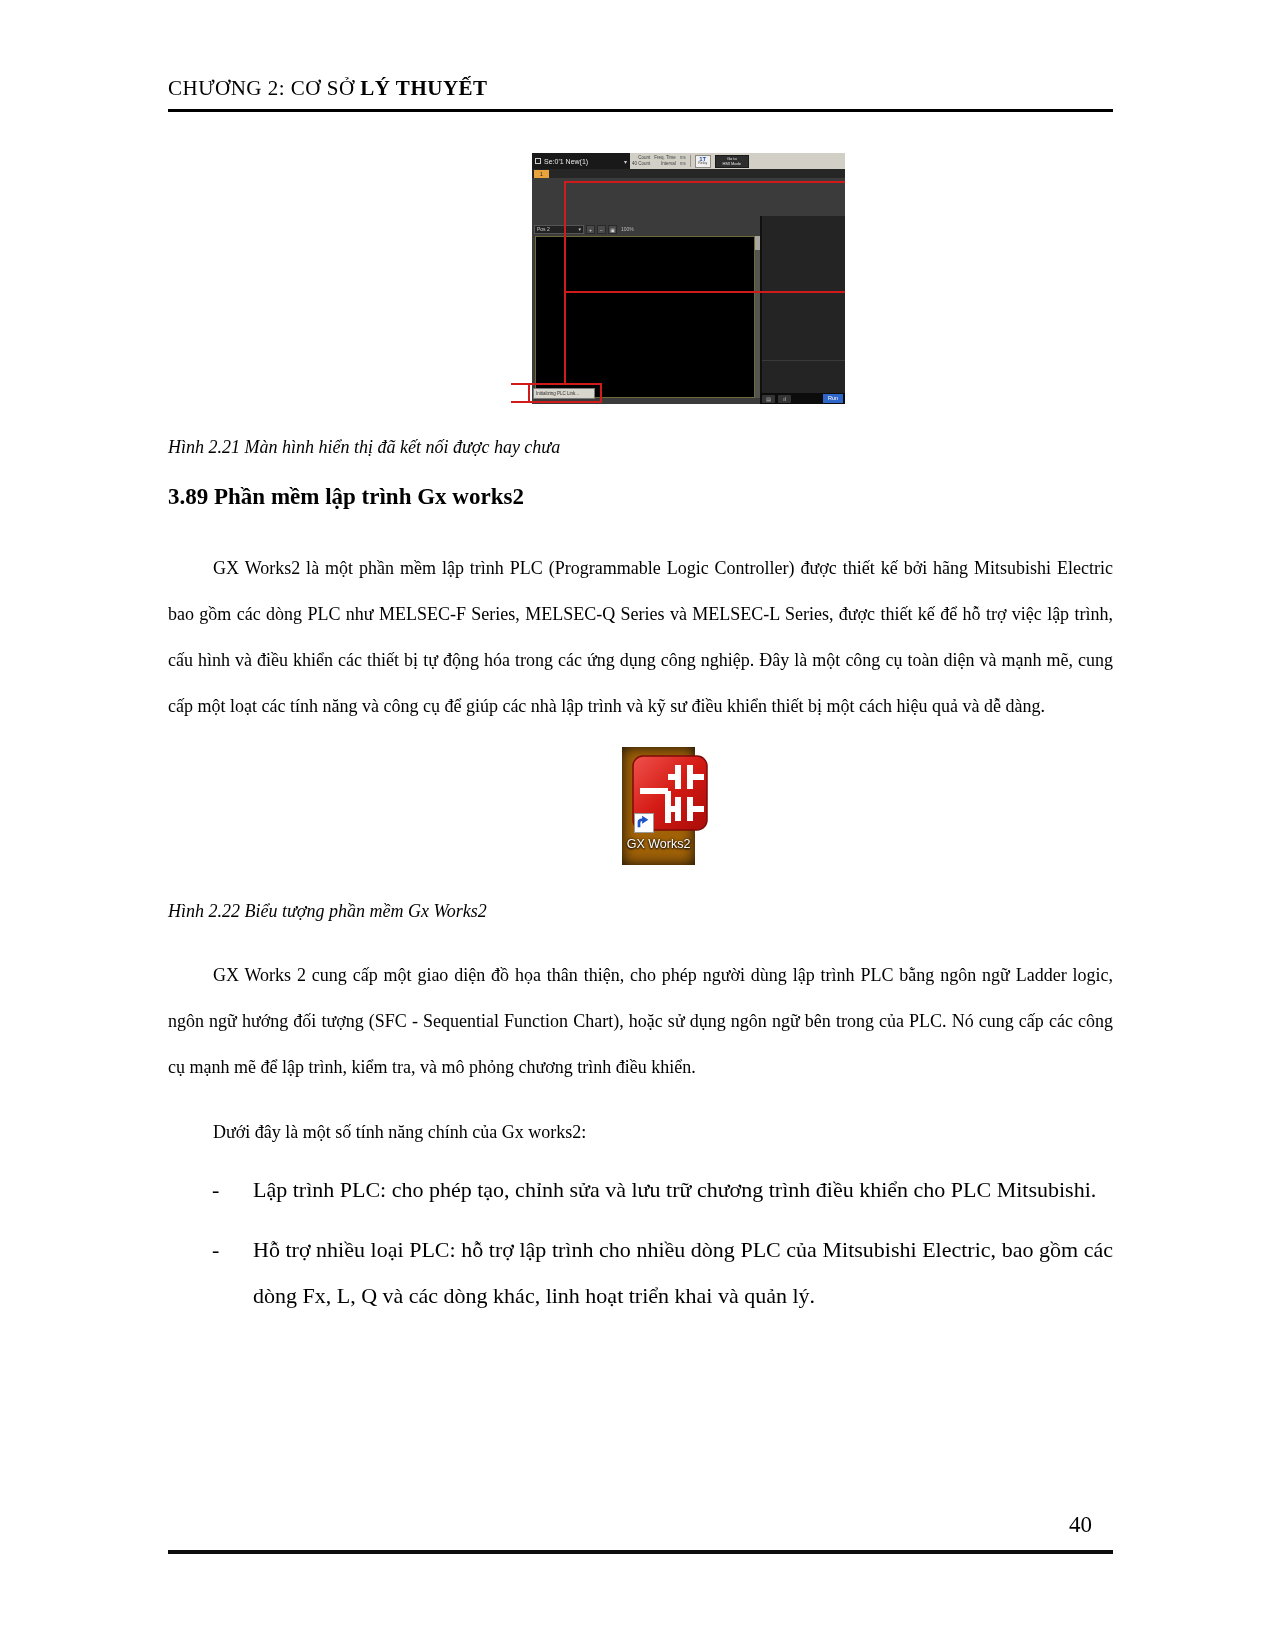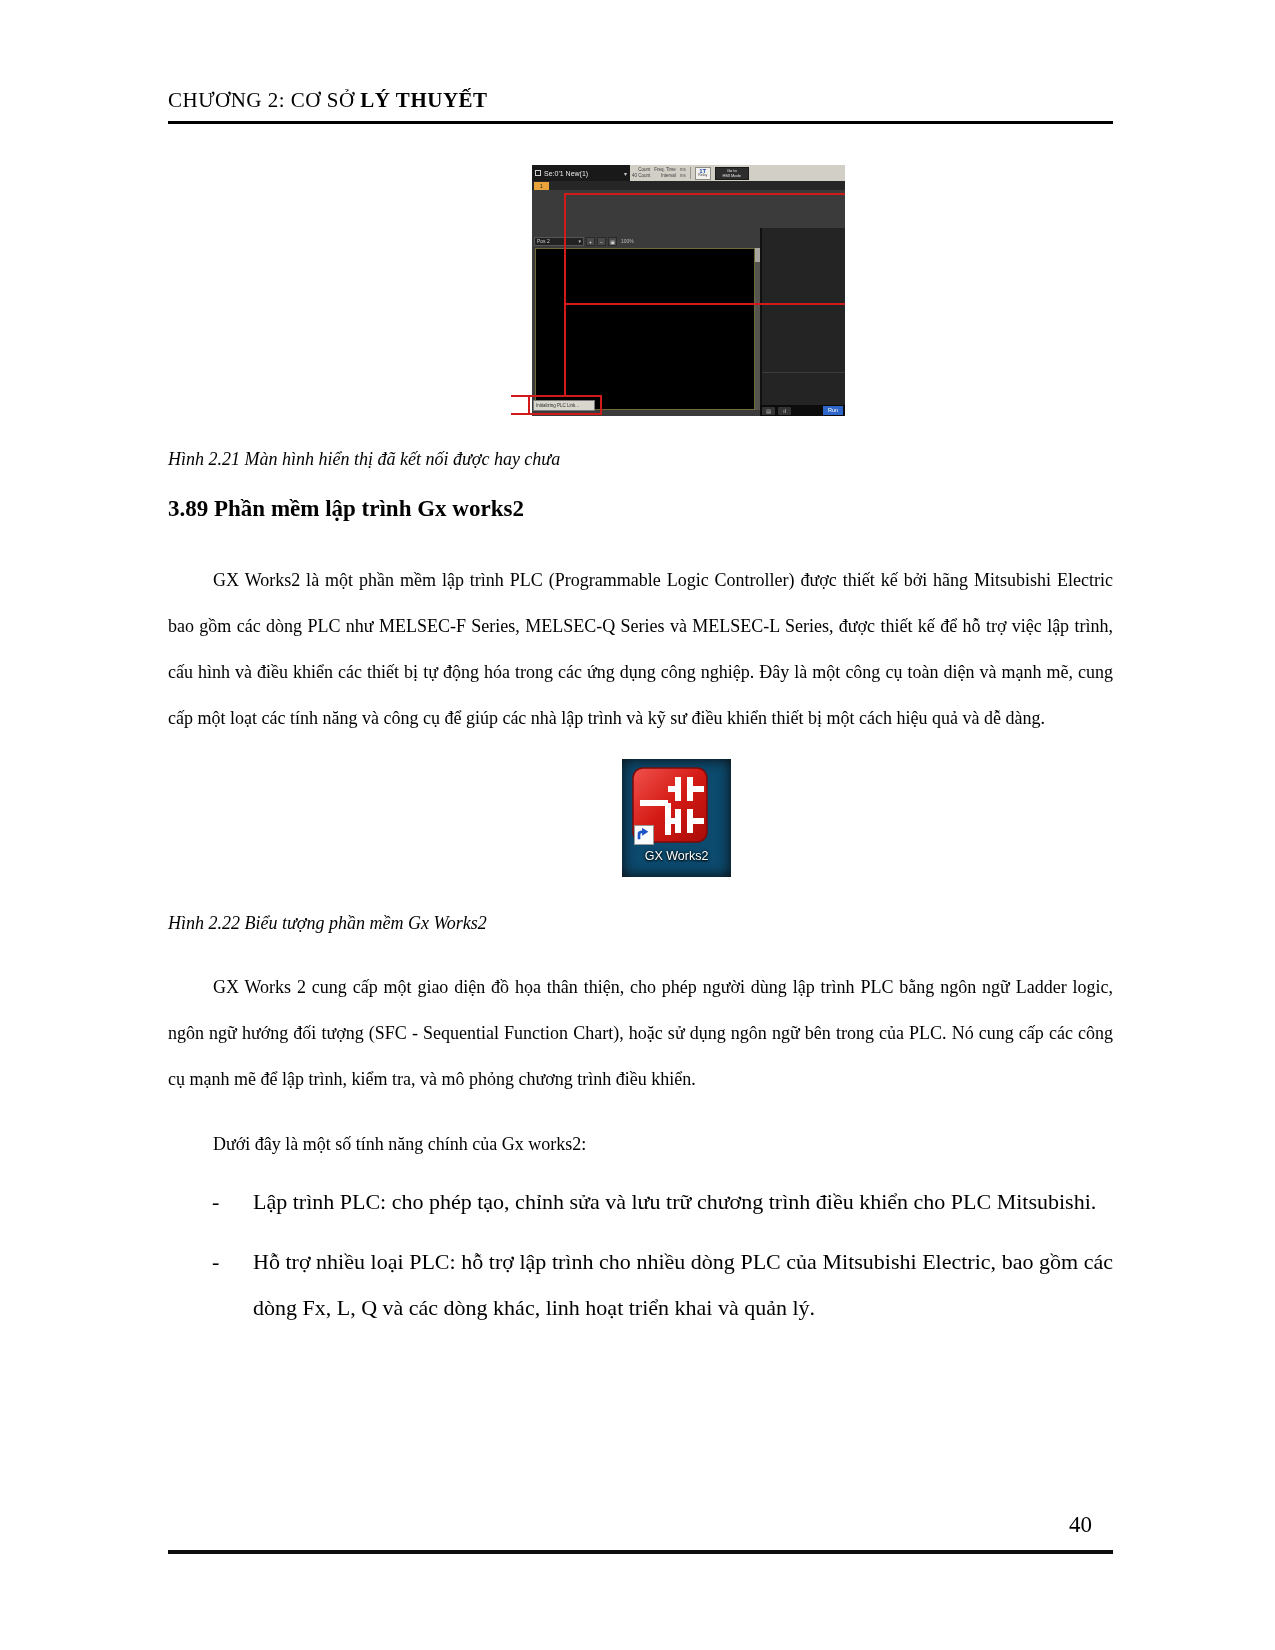--- a/index.html
+++ b/index.html
@@ -1,20 +1,20 @@
 <!DOCTYPE html>
 <html lang="vi"><head>
 <meta charset="utf-8">
 <style>
   html,body{margin:0;padding:0;}
   body{
     width:1275px;height:1650px;position:relative;background:#ffffff;
     font-family:"Liberation Serif", serif;color:#000;overflow:hidden;
   }
-  .content{position:absolute;left:168px;top:16px;width:945px;padding-top:72px;}
+  .content{position:absolute;left:168px;top:4px;width:945px;padding-top:72px;}
 
   
   .chapter-header{font-size:21px;line-height:24px;letter-spacing:0.5px;}
   .chapter-header .bold{font-weight:bold;}
   .header-rule{margin-top:9px;border-top:3px solid #000;height:0;}
 
   
   .fig1{position:relative;margin-top:34px;margin-left:337px;width:340px;height:258px;background:#fff;}
   .fig1 *{box-sizing:border-box;}
   .win{position:absolute;left:27px;top:7px;right:0;bottom:0;background:#3b3b3b;font-family:"Liberation Sans",sans-serif;}
@@ -50,22 +50,22 @@
 
   
   .caption{margin-top:28px;text-align:left;font-style:italic;font-size:18px;line-height:30px;}
   .caption2{margin-top:31px;}
   .sec-heading{margin-top:20px;font-weight:bold;font-size:23px;line-height:30px;}
   .para{margin-top:33px;font-size:18px;line-height:46px;text-align:justify;text-indent:45px;}
   .para.p2{margin-top:26px;}
   .para.p3{margin-top:19px;text-align:left;}
 
   
-  .fig2{margin-top:18px;margin-left:454px;width:73px;height:118px;background:#0c4a6e;position:relative;
-        box-shadow:inset 0 0 14px #0c0b0a;padding-left:36px;}
+  .fig2{margin-top:18px;margin-left:454px;width:73px;height:118px;background:#a16207;position:relative;
+        box-shadow:inset 0 0 14px #0c0b0a;}
   .gx-tile{position:absolute;left:10px;top:8px;width:76px;height:76px;}
   .shortcut{position:absolute;left:12px;top:66px;width:18px;height:18px;background:#fdfdfd;border:1px solid #9a9a9a;}
   .gx-label{position:absolute;left:0;right:0;top:90px;text-align:center;color:#fff;
             font-family:"Liberation Sans",sans-serif;font-size:12.5px;text-shadow:0 1px 2px #000,0 0 3px #000;}
 
   
   .bullets{margin-top:12px;margin-left:44px;font-size:22px;line-height:46px;}
   .bullet{display:flex;}
   .bullet + .bullet{margin-top:14px;}
   .bullet .marker{width:41px;flex:0 0 41px;}

